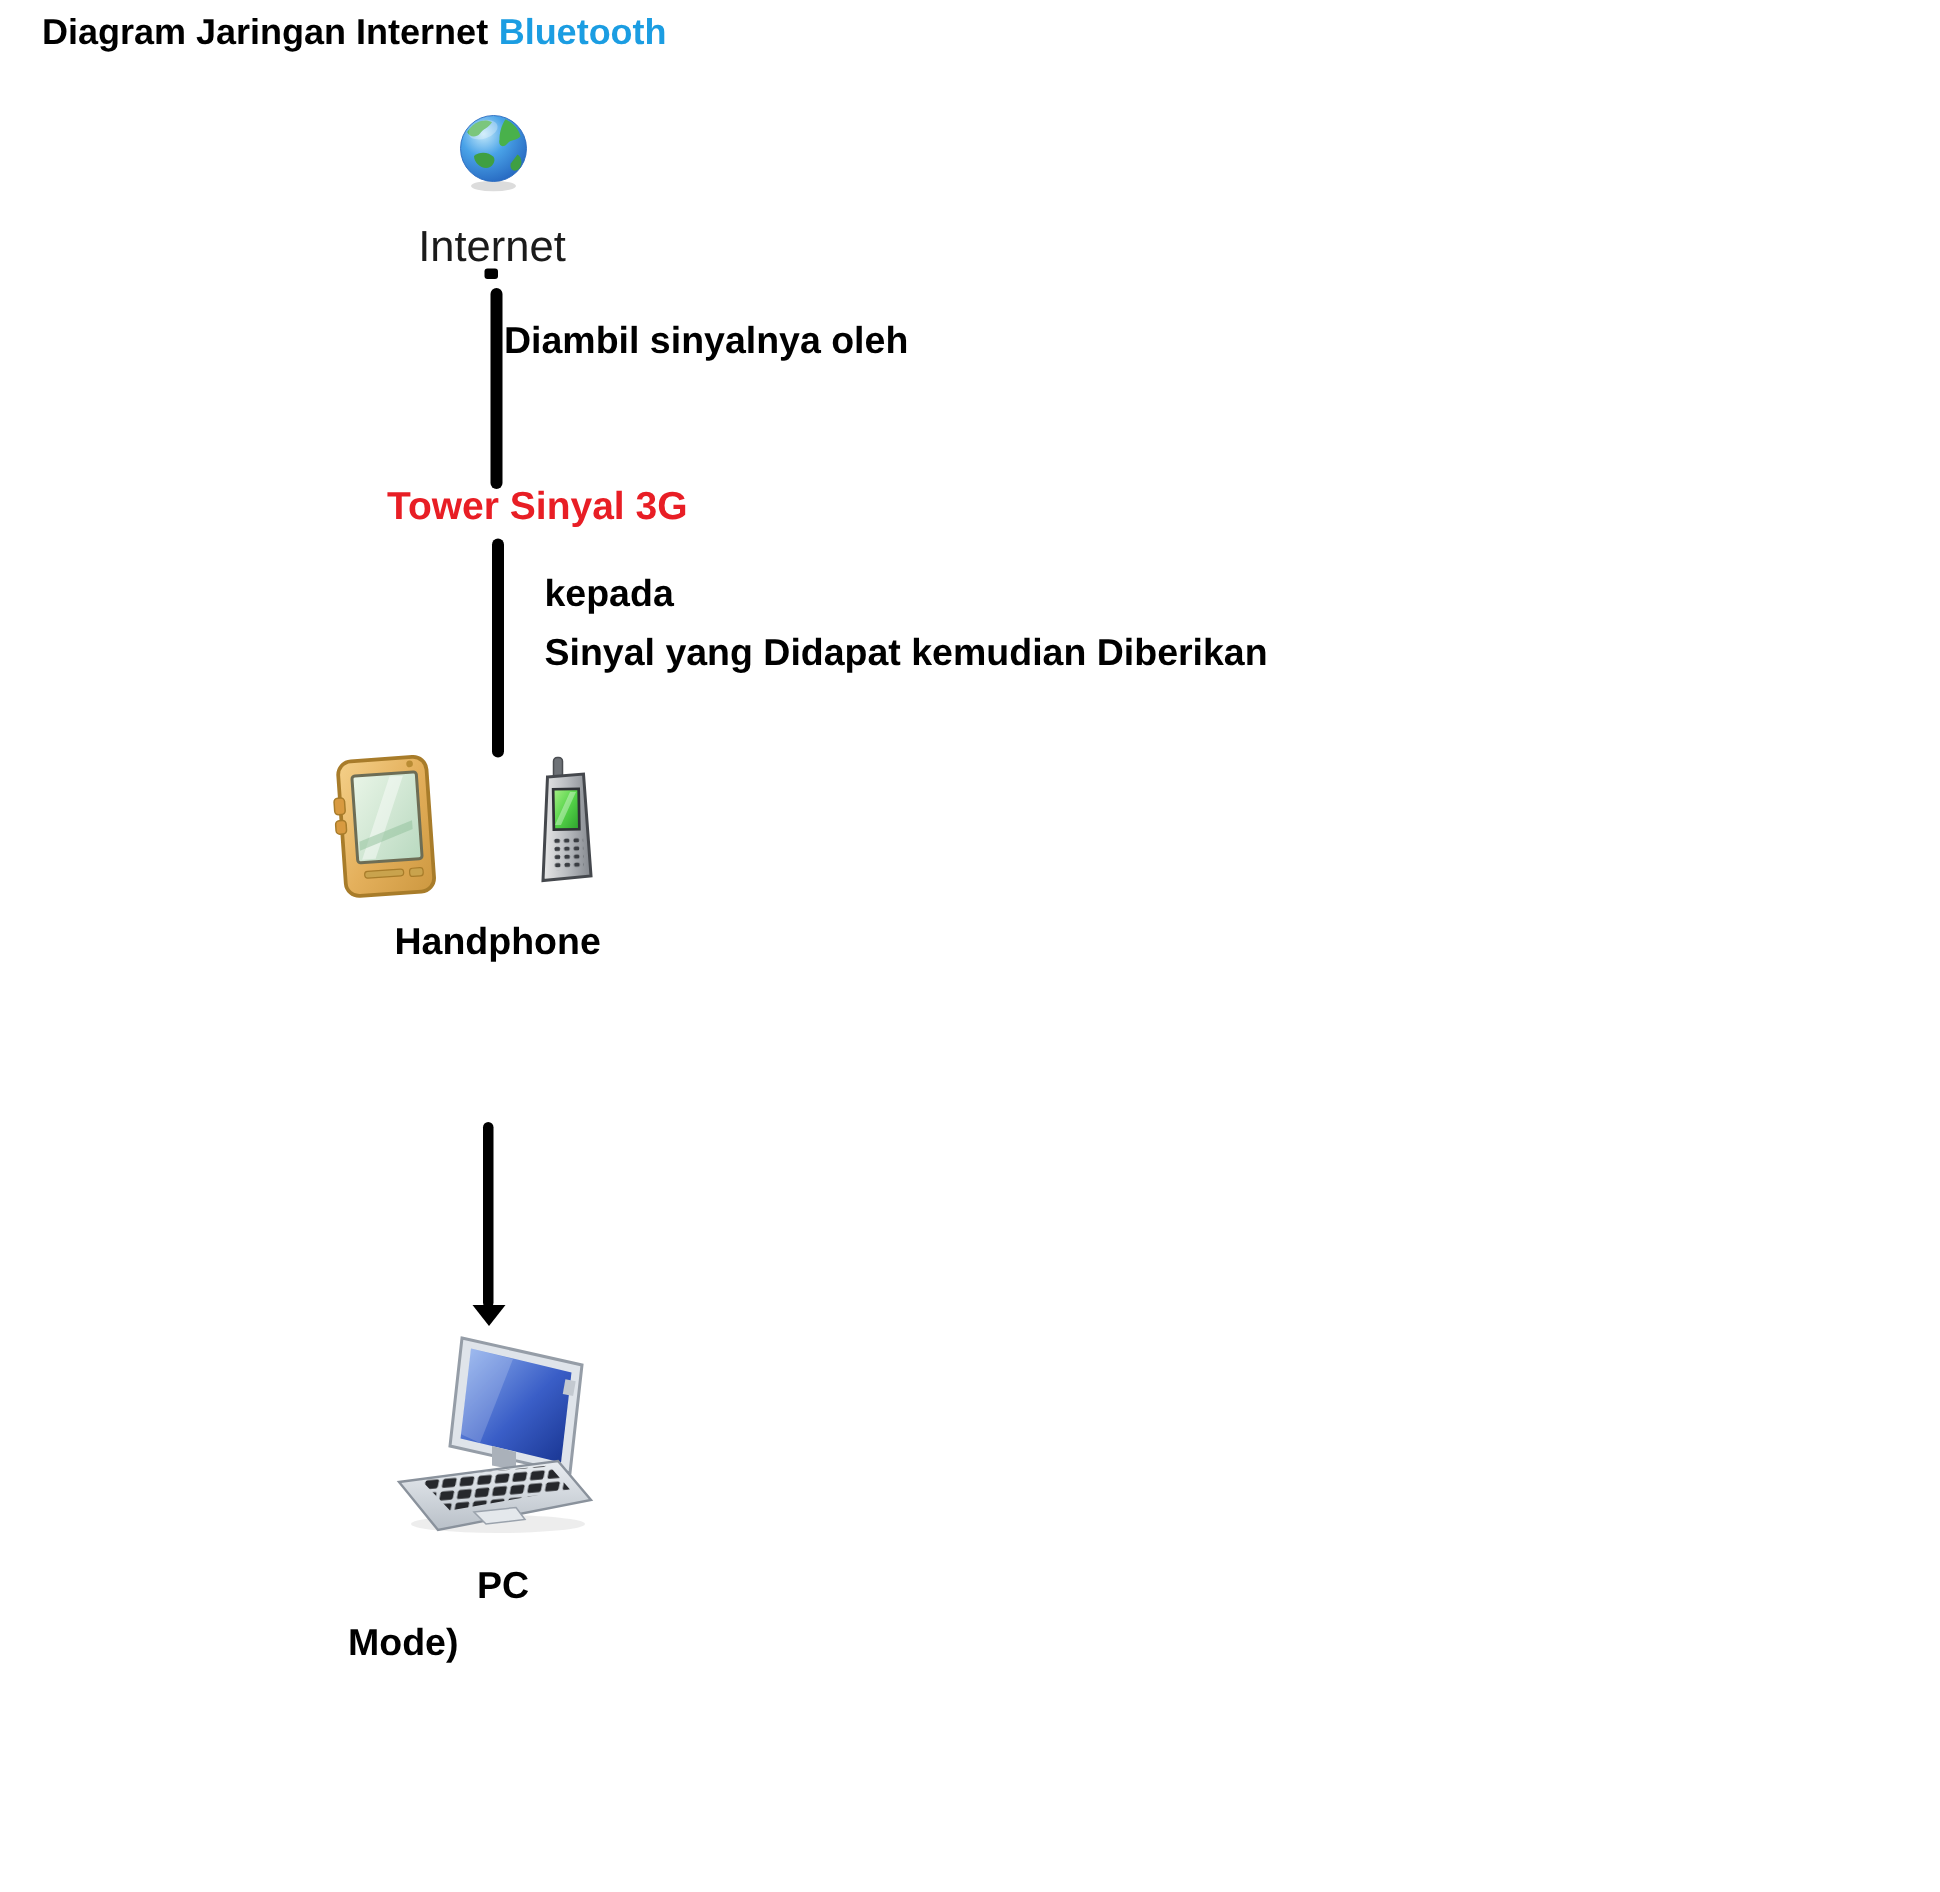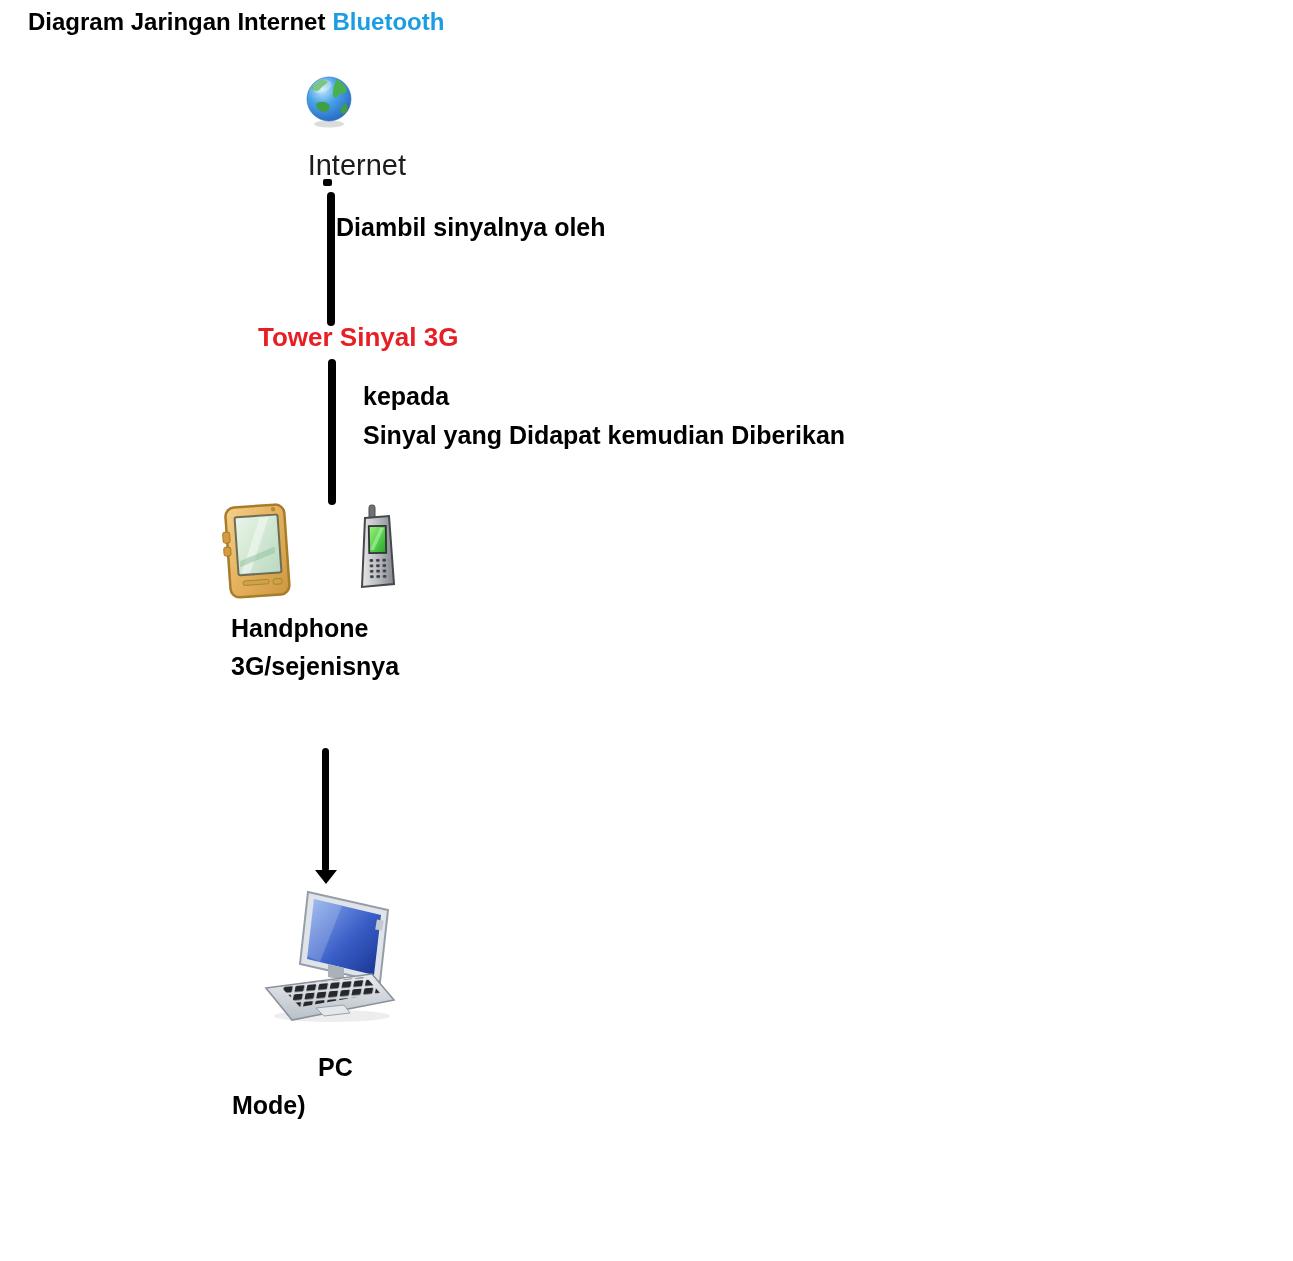--- a/index.html
+++ b/index.html
@@ -26,21 +26,21 @@
     left: 28px; top: 8px;
     font-size: 24px; font-weight: 700;
     color: var(--text-black);
     white-space: nowrap;
   }
   .page-title .hl { color: var(--highlight-blue); margin-left: 7px; }
 
   
   .internet-label {
     left: 250px; top: 148px; width: 156px;
-    text-align: right;
+    text-align: center;
     font-size: 29px; font-weight: 400;
     color: #1b1b1b;
     line-height: 34px;
   }
 
   .diagram-label {
     font-size: 25px; font-weight: 700; color: var(--text-black);
     line-height: 34px; white-space: nowrap;
   }
   .edge-label-1 { left: 336px; top: 210px; }
@@ -48,26 +48,26 @@
   .edge-label-3 { left: 353px; top: 785px; font-size: 26px; }
 
   .tower-label {
     left: 258px; top: 321px;
     font-size: 26px; font-weight: 700;
     color: var(--tower-red);
     line-height: 32px; white-space: nowrap; text-align: right;
   }
 
   .handphone-label { left: 231px; top: 609px; }
-  .handphone-label .l1, .handphone-label .l2 { line-height: 38px; }
+  .handphone-label .l1, .handphone-label .l2 { line-height: 38px; margin-left: 32px; }
   .handphone-label .l3 { line-height: 31px; }
 
   .pc-label { left: 232px; top: 1038px; }
   .pc-label div { line-height: 38px; }
-  .pc-label .l1 { margin-left: 86px; margin-top: 10px; }
+  .pc-label .l1 { margin-left: 86px; }
 
   
   .vline {
     background: #000;
     border-radius: 4px;
   }
   .line-1 { left: 327px; top: 192px; width: 8px; height: 134px; }
   .line-2 { left: 328px; top: 359px; width: 8px; height: 146px; }
   .line-3 { left: 322px; top: 748px; width: 7px; height: 124px; }
   .nub    { left: 323px; top: 179px; width: 9px; height: 7px; border-radius: 2px; }
@@ -172,21 +172,20 @@
       </defs>
       <rect x="13" y="1" width="6" height="16" rx="2.5" fill="#6e7277" stroke="#4a4d51" stroke-width="1"></rect>
       <path d="M9,14 L33,12 L38,80 L6,83 Z" fill="url(#phbody)" stroke="#45484d" stroke-width="2"></path>
       <rect x="13" y="22" width="17" height="27" fill="url(#phscr)" stroke="#2f3236" stroke-width="1.8" transform="rotate(-1 21 35)"></rect>
       <path d="M14,46 L24,24 L28,24 L18,46 Z" fill="#ffffff" opacity="0.35"></path>
       <rect x="12" y="54" width="21" height="22" fill="url(#keypad)" transform="rotate(-1.5 22 65)"></rect>
     </svg>
   </div>
   <div class="abs diagram-label handphone-label">
     <div class="l1">Handphone</div>
-    <div class="l2">3G/sejenisnya</div>
   </div>
 
   <div class="abs vline line-3"></div>
   <div class="abs arrow-down"></div>
 
   <div class="abs laptop-icon">
     <svg width="146" height="146" viewBox="0 0 146 146" aria-hidden="true">
       <defs>
         <linearGradient id="scr" x1="0" y1="0" x2="1" y2="1">
           <stop offset="0" stop-color="#8fb1ee"></stop>

